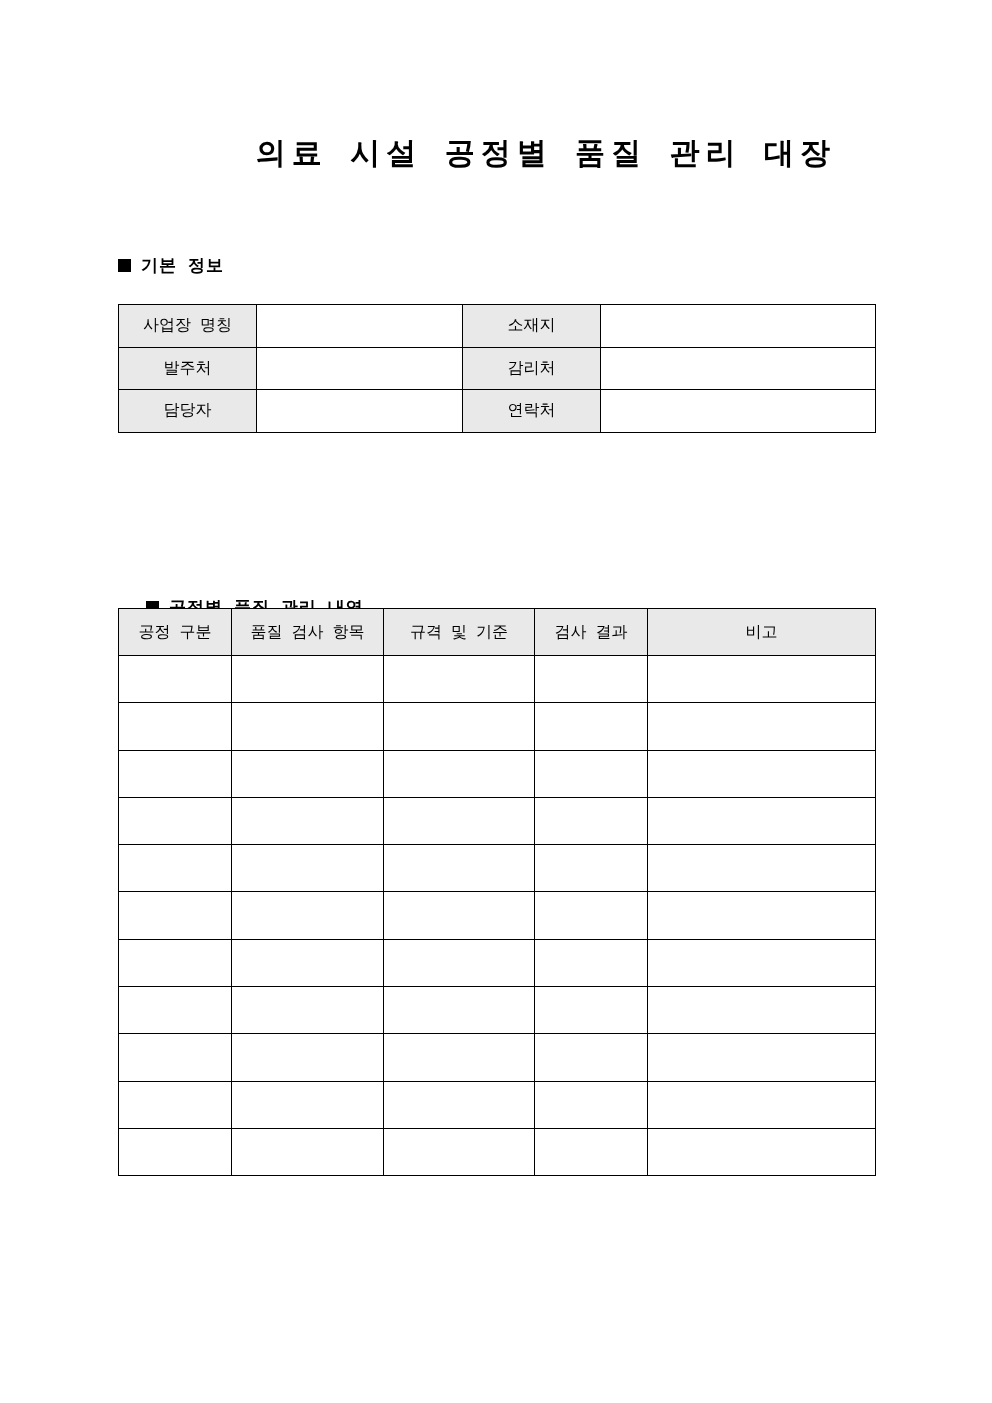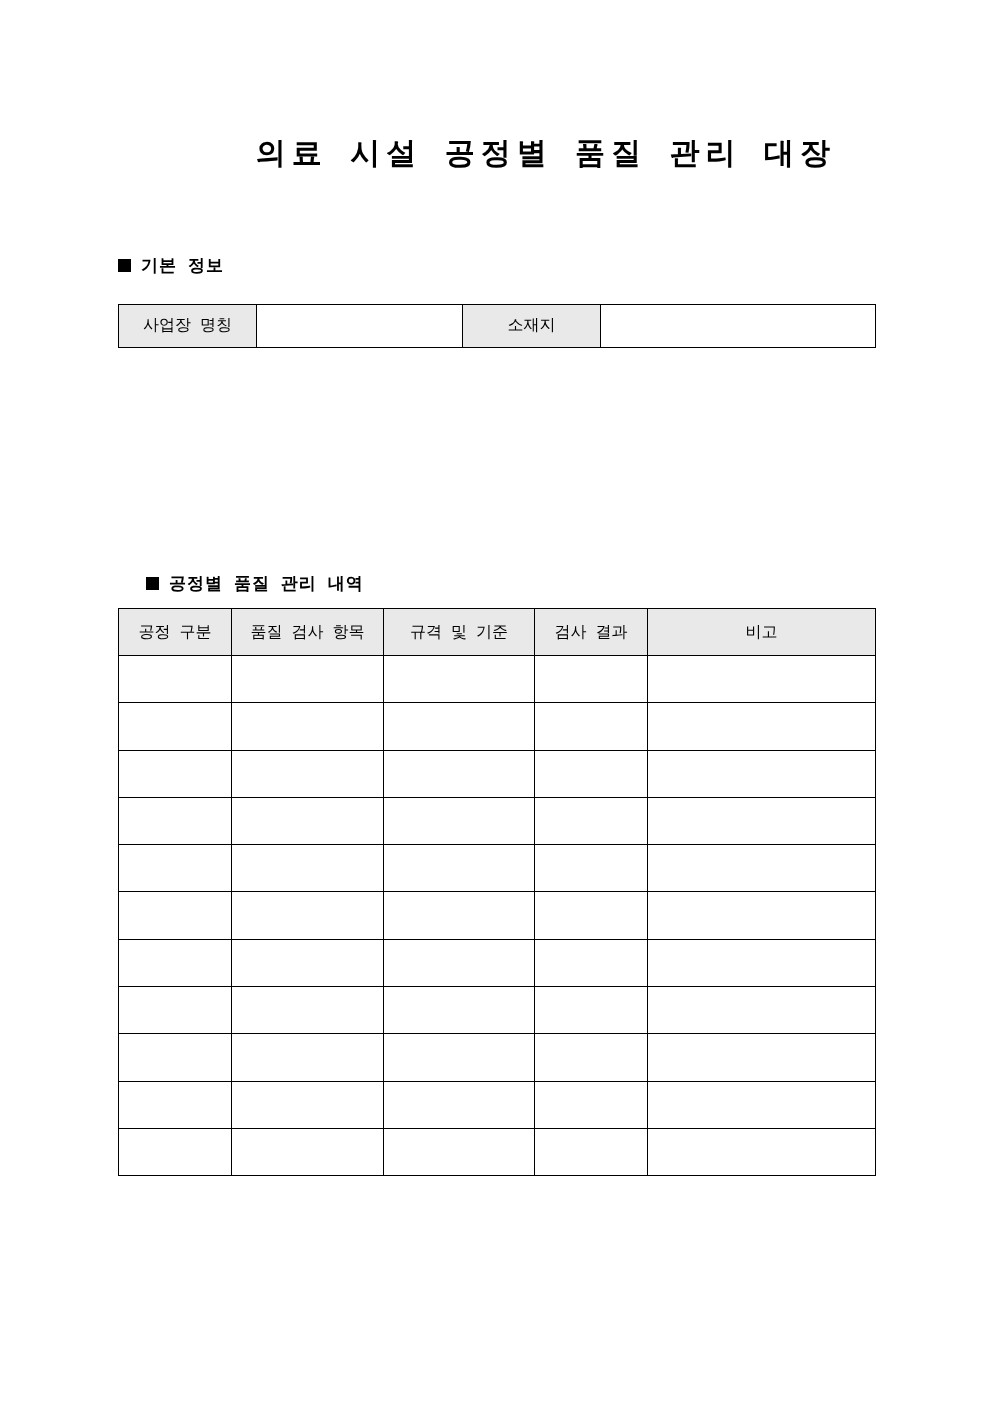--- a/index.html
+++ b/index.html
@@ -36,24 +36,36 @@
       <col style="width:138px">
       <col style="width:275px">
   </colgroup>
   <tbody id="info-body">
       <tr>
         <td class="label-cell">사업장 명칭</td>
         <td class="value-cell"></td>
         <td class="label-cell">소재지</td>
         <td class="value-cell"></td>
       </tr>
+      <tr>
+        <td class="label-cell">발주처</td>
+        <td class="value-cell"></td>
+        <td class="label-cell">감리처</td>
+        <td class="value-cell"></td>
+      </tr>
+      <tr>
+        <td class="label-cell">담당자</td>
+        <td class="value-cell"></td>
+        <td class="label-cell">연락처</td>
+        <td class="value-cell"></td>
+      </tr>
     </tbody>
 </table>
 
-<div class="section-heading" style="top:572px;padding-left:28px;">
+<div class="section-heading" style="top:596px;padding-left:28px;">
   <span class="square"></span>
   <span class="word">공정별 품질 관리 내역</span>
 </div>
 
 <table id="quality-table">
   <colgroup>
     <col style="width:113px">
       <col style="width:152px">
       <col style="width:151px">
       <col style="width:113px">

